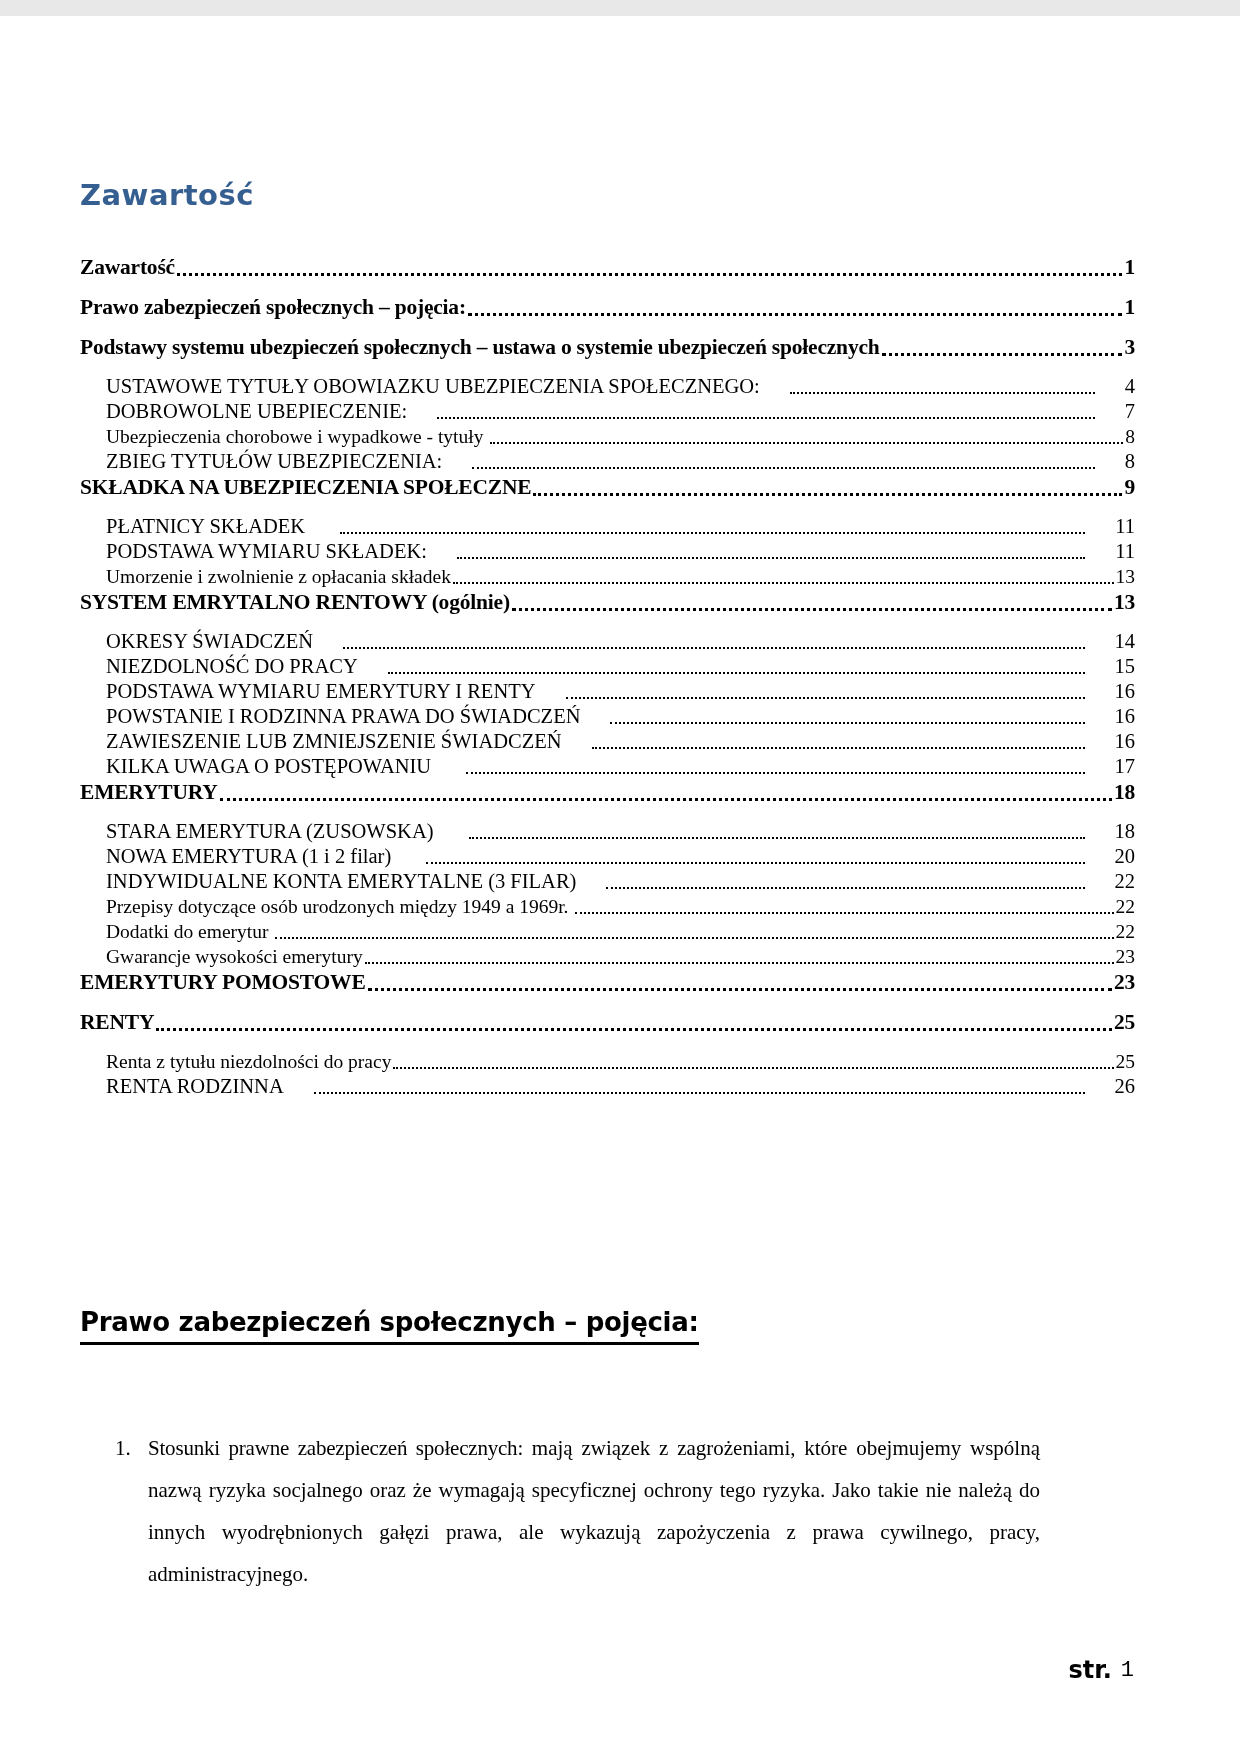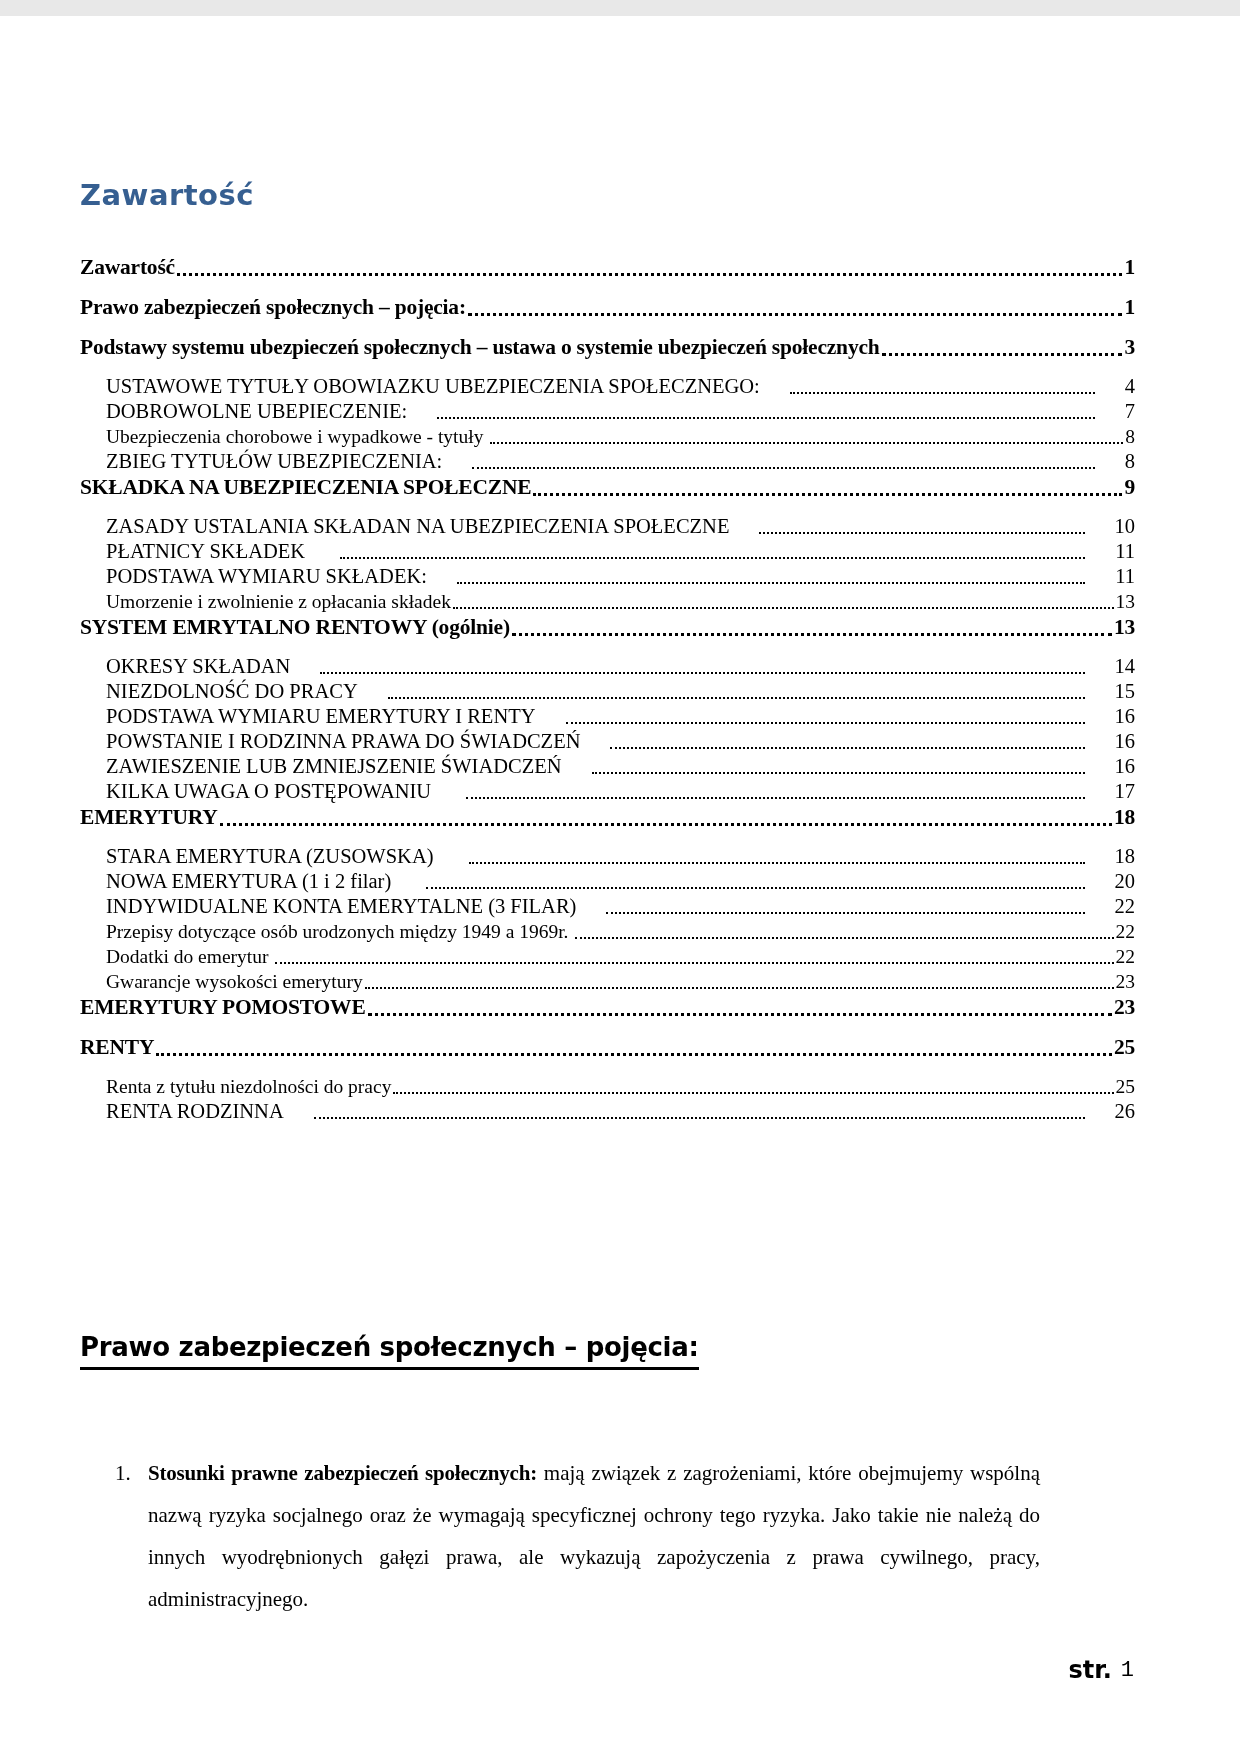--- a/index.html
+++ b/index.html
@@ -73,21 +73,21 @@
   }
   .list-number {
     width: 33px;
     margin-left: 35px;
     flex: 0 0 auto;
   }
   .list-text {
     width: 892px;
     text-align: justify;
   }
-  .list-lead { font-weight: bold; letter-spacing: -0.2px; }
+  .list-lead { font-weight: normal; letter-spacing: -0.2px; }
   
   .footer {
     position: absolute;
     right: 106px;
     bottom: 86px;
     display: flex;
     align-items: center;
     gap: 9px;
   }
   .footer-label {
@@ -151,25 +151,20 @@
           <span class="leader"></span>
           <span class="toc-page">8</span>
         </div>
 
         <div class="toc-row l1">
           <span class="toc-label">SKŁADKA NA UBEZPIECZENIA SPOŁECZNE</span>
           <span class="leader"></span>
           <span class="toc-page">9</span>
         </div>
 
-        <div class="toc-row l2">
-          <span class="toc-label">ZASADY USTALANIA SKŁADAN NA UBEZPIECZENIA SPOŁECZNE</span>
-          <span class="leader"></span>
-          <span class="toc-page">10</span>
-        </div>
 
         <div class="toc-row l2">
           <span class="toc-label">PŁATNICY SKŁADEK </span>
           <span class="leader"></span>
           <span class="toc-page">11</span>
         </div>
 
         <div class="toc-row l2">
           <span class="toc-label">PODSTAWA WYMIARU SKŁADEK:</span>
           <span class="leader"></span>
@@ -182,21 +177,21 @@
           <span class="toc-page">13</span>
         </div>
 
         <div class="toc-row l1">
           <span class="toc-label">SYSTEM EMRYTALNO RENTOWY (ogólnie)</span>
           <span class="leader"></span>
           <span class="toc-page">13</span>
         </div>
 
         <div class="toc-row l2">
-          <span class="toc-label">OKRESY SKŁADAN</span>
+          <span class="toc-label">OKRESY ŚWIADCZEŃ</span>
           <span class="leader"></span>
           <span class="toc-page">14</span>
         </div>
 
         <div class="toc-row l2">
           <span class="toc-label">NIEZDOLNOŚĆ DO PRACY</span>
           <span class="leader"></span>
           <span class="toc-page">15</span>
         </div>
 

